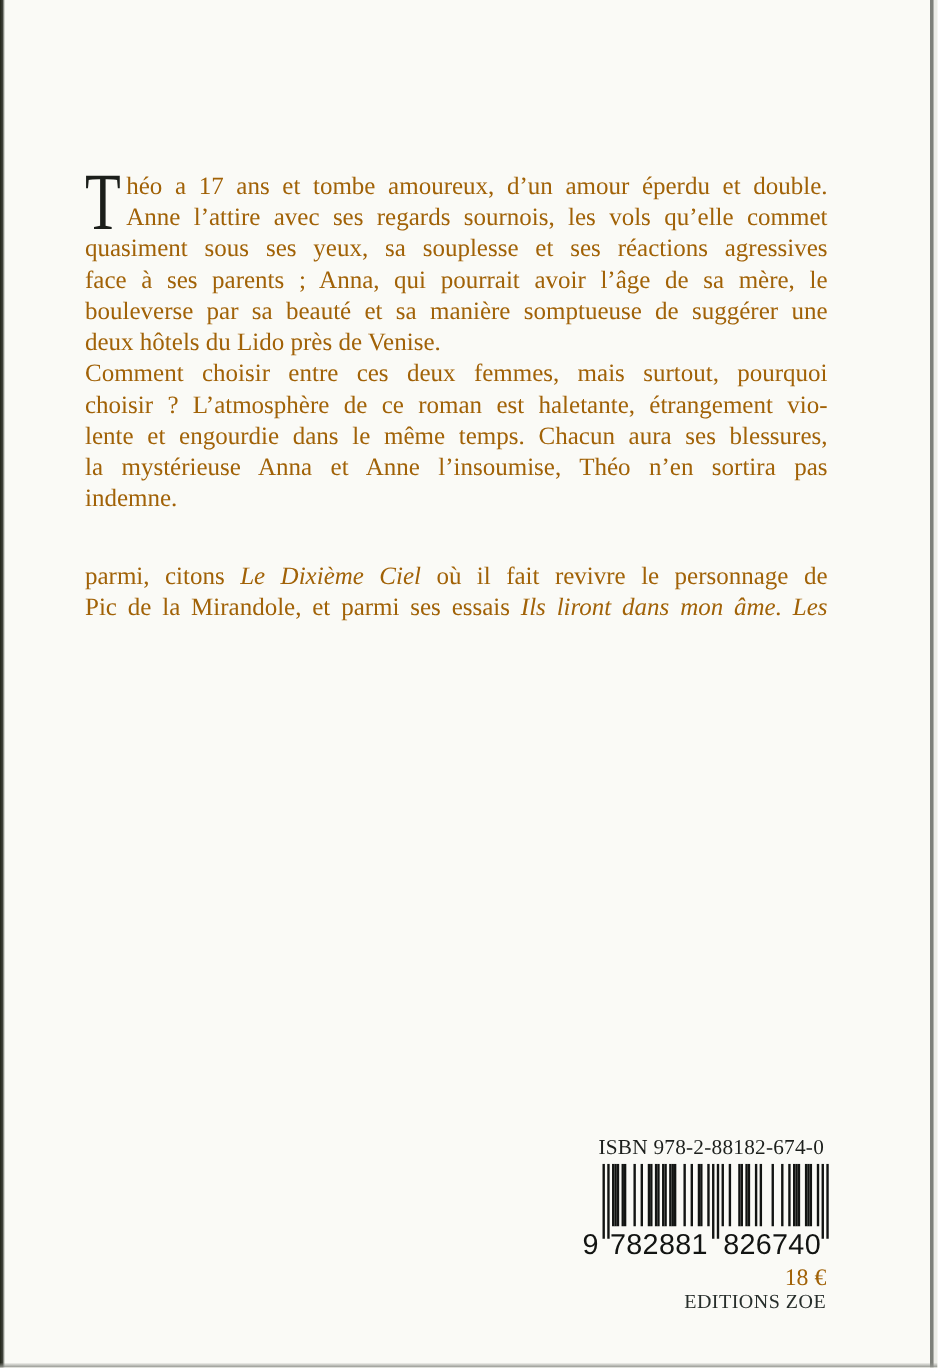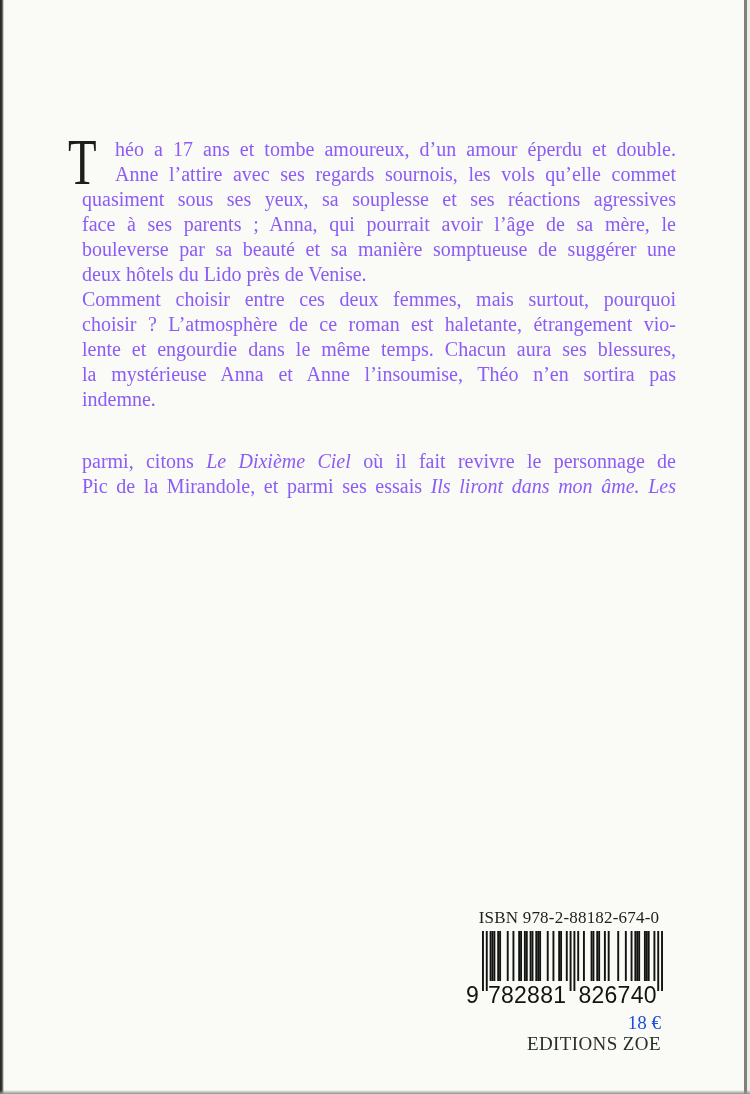--- a/index.html
+++ b/index.html
@@ -13,22 +13,22 @@
   
   .edge-left{position:absolute;left:0;top:0;width:4px;height:1094px;
     background:linear-gradient(to right,#212419 0%,#3d4038 50%,#b7bab2 82%,rgba(250,250,246,0) 100%);}
   .edge-right-line{position:absolute;left:744px;top:0;width:3px;height:1094px;background:#7e807a;}
   .edge-right-outer{position:absolute;left:747px;top:0;width:3px;height:1094px;background:#ecece7;}
   .edge-bottom{position:absolute;left:0;bottom:0;width:750px;height:4px;
     background:linear-gradient(to bottom,rgba(0,0,0,0),#90928c);}
 
   
   .textblock{
-    position:absolute;left:82px;top:137px;width:594px;
-    font-size:20px;line-height:25px;color:#8b5cf6;
+    position:absolute;left:68px;top:137px;width:594px;
+    font-size:20px;line-height:25px;color:#a16207;
   }
   .tline{text-align:justify;text-align-last:justify;}
   .tline.last{text-align:justify;text-align-last:left;}
   .tline.indented{padding-left:33px;}
   .it{font-style:italic;}
   .author-note{margin-top:37px;}
 
   .dropcap{
     position:absolute;left:68px;top:130px;
     font-size:65px;line-height:1;color:#1b1e1a;
@@ -42,25 +42,25 @@
     text-align:center;font-size:17px;letter-spacing:0.2px;color:#1c1f1c;
   }
   .barcode-svg{position:absolute;left:460px;top:931px;width:210px;height:74px;}
   .barcode-svg rect{fill:#121412;}
   .barcode-svg text{
     font-family:"Liberation Sans", sans-serif;
     font-size:23px;fill:#121412;
   }
   .price-label{
     position:absolute;right:89px;top:1012px;width:250px;
-    text-align:right;font-size:19px;color:#1d4ed8;
+    text-align:right;font-size:19px;color:#a16207;
   }
   .publisher-label{
     position:absolute;right:89px;top:1033px;width:300px;
-    text-align:right;font-size:19px;letter-spacing:0.4px;color:#272e2b;
+    text-align:right;font-size:16px;letter-spacing:0.4px;color:#272e2b;
   }
 </style>
 </head>
 <body>
 
 <div class="cover">
 
   <div class="dropcap">T</div>
 
   <div class="textblock">

